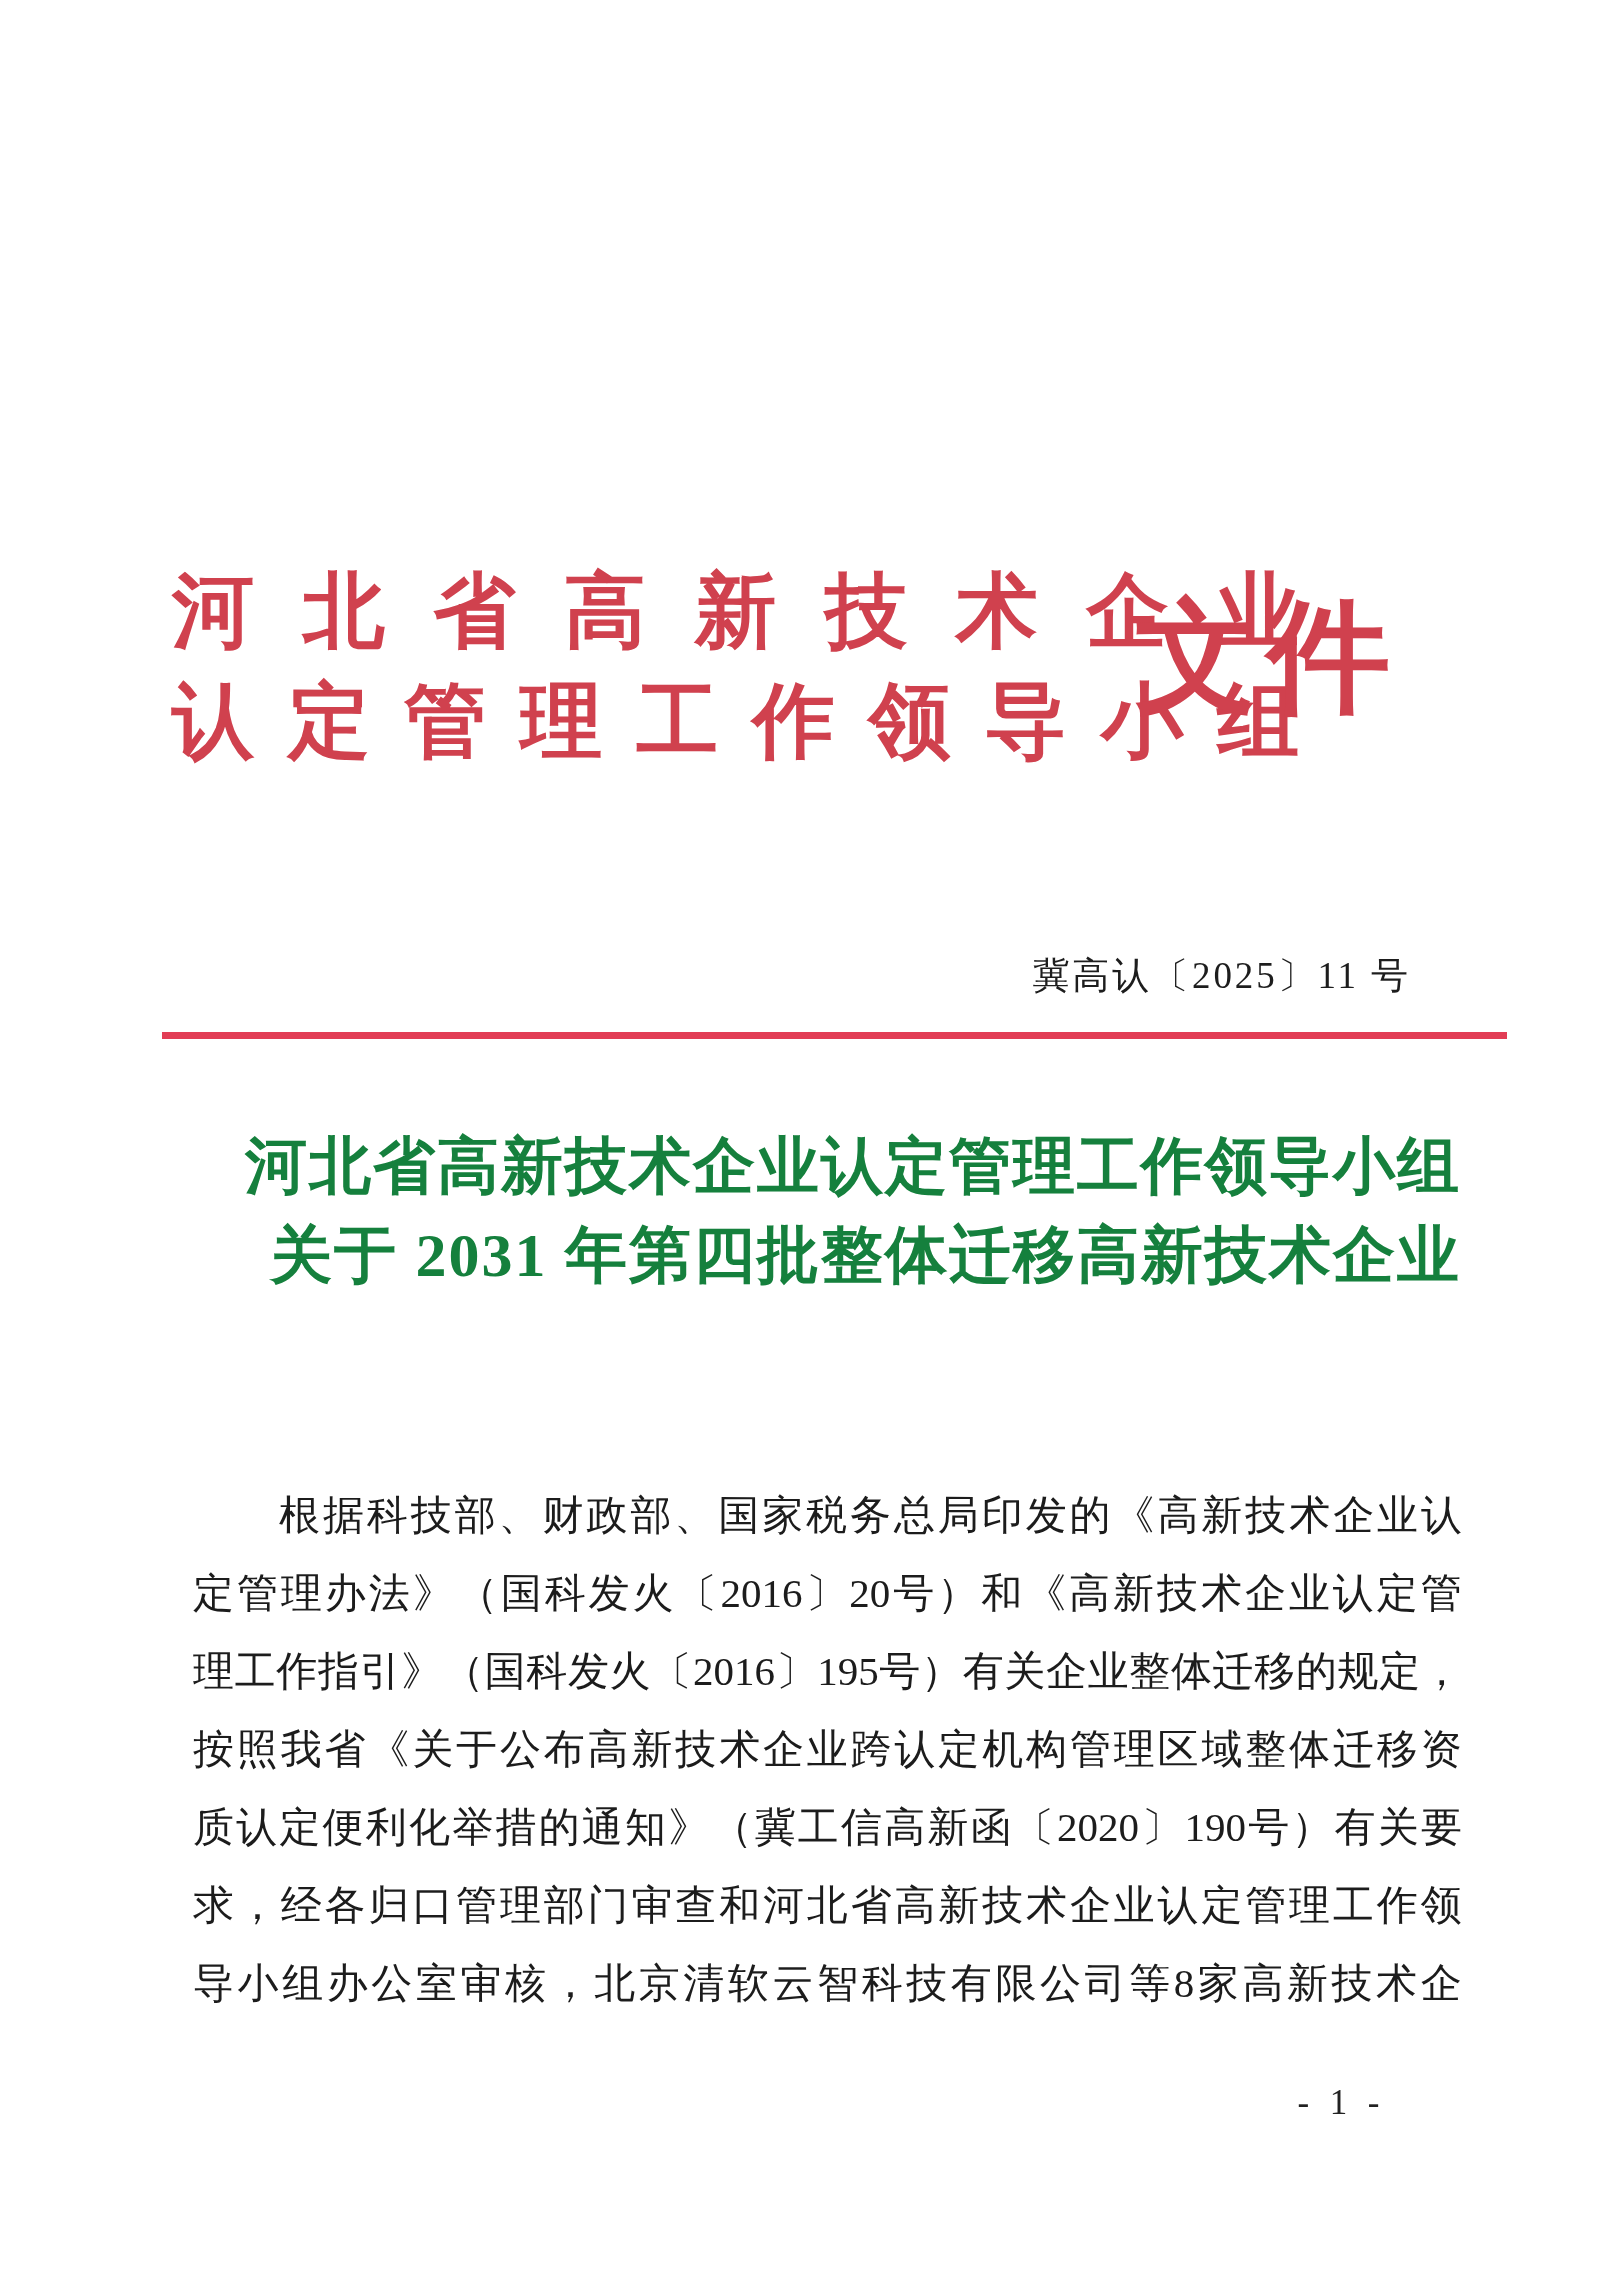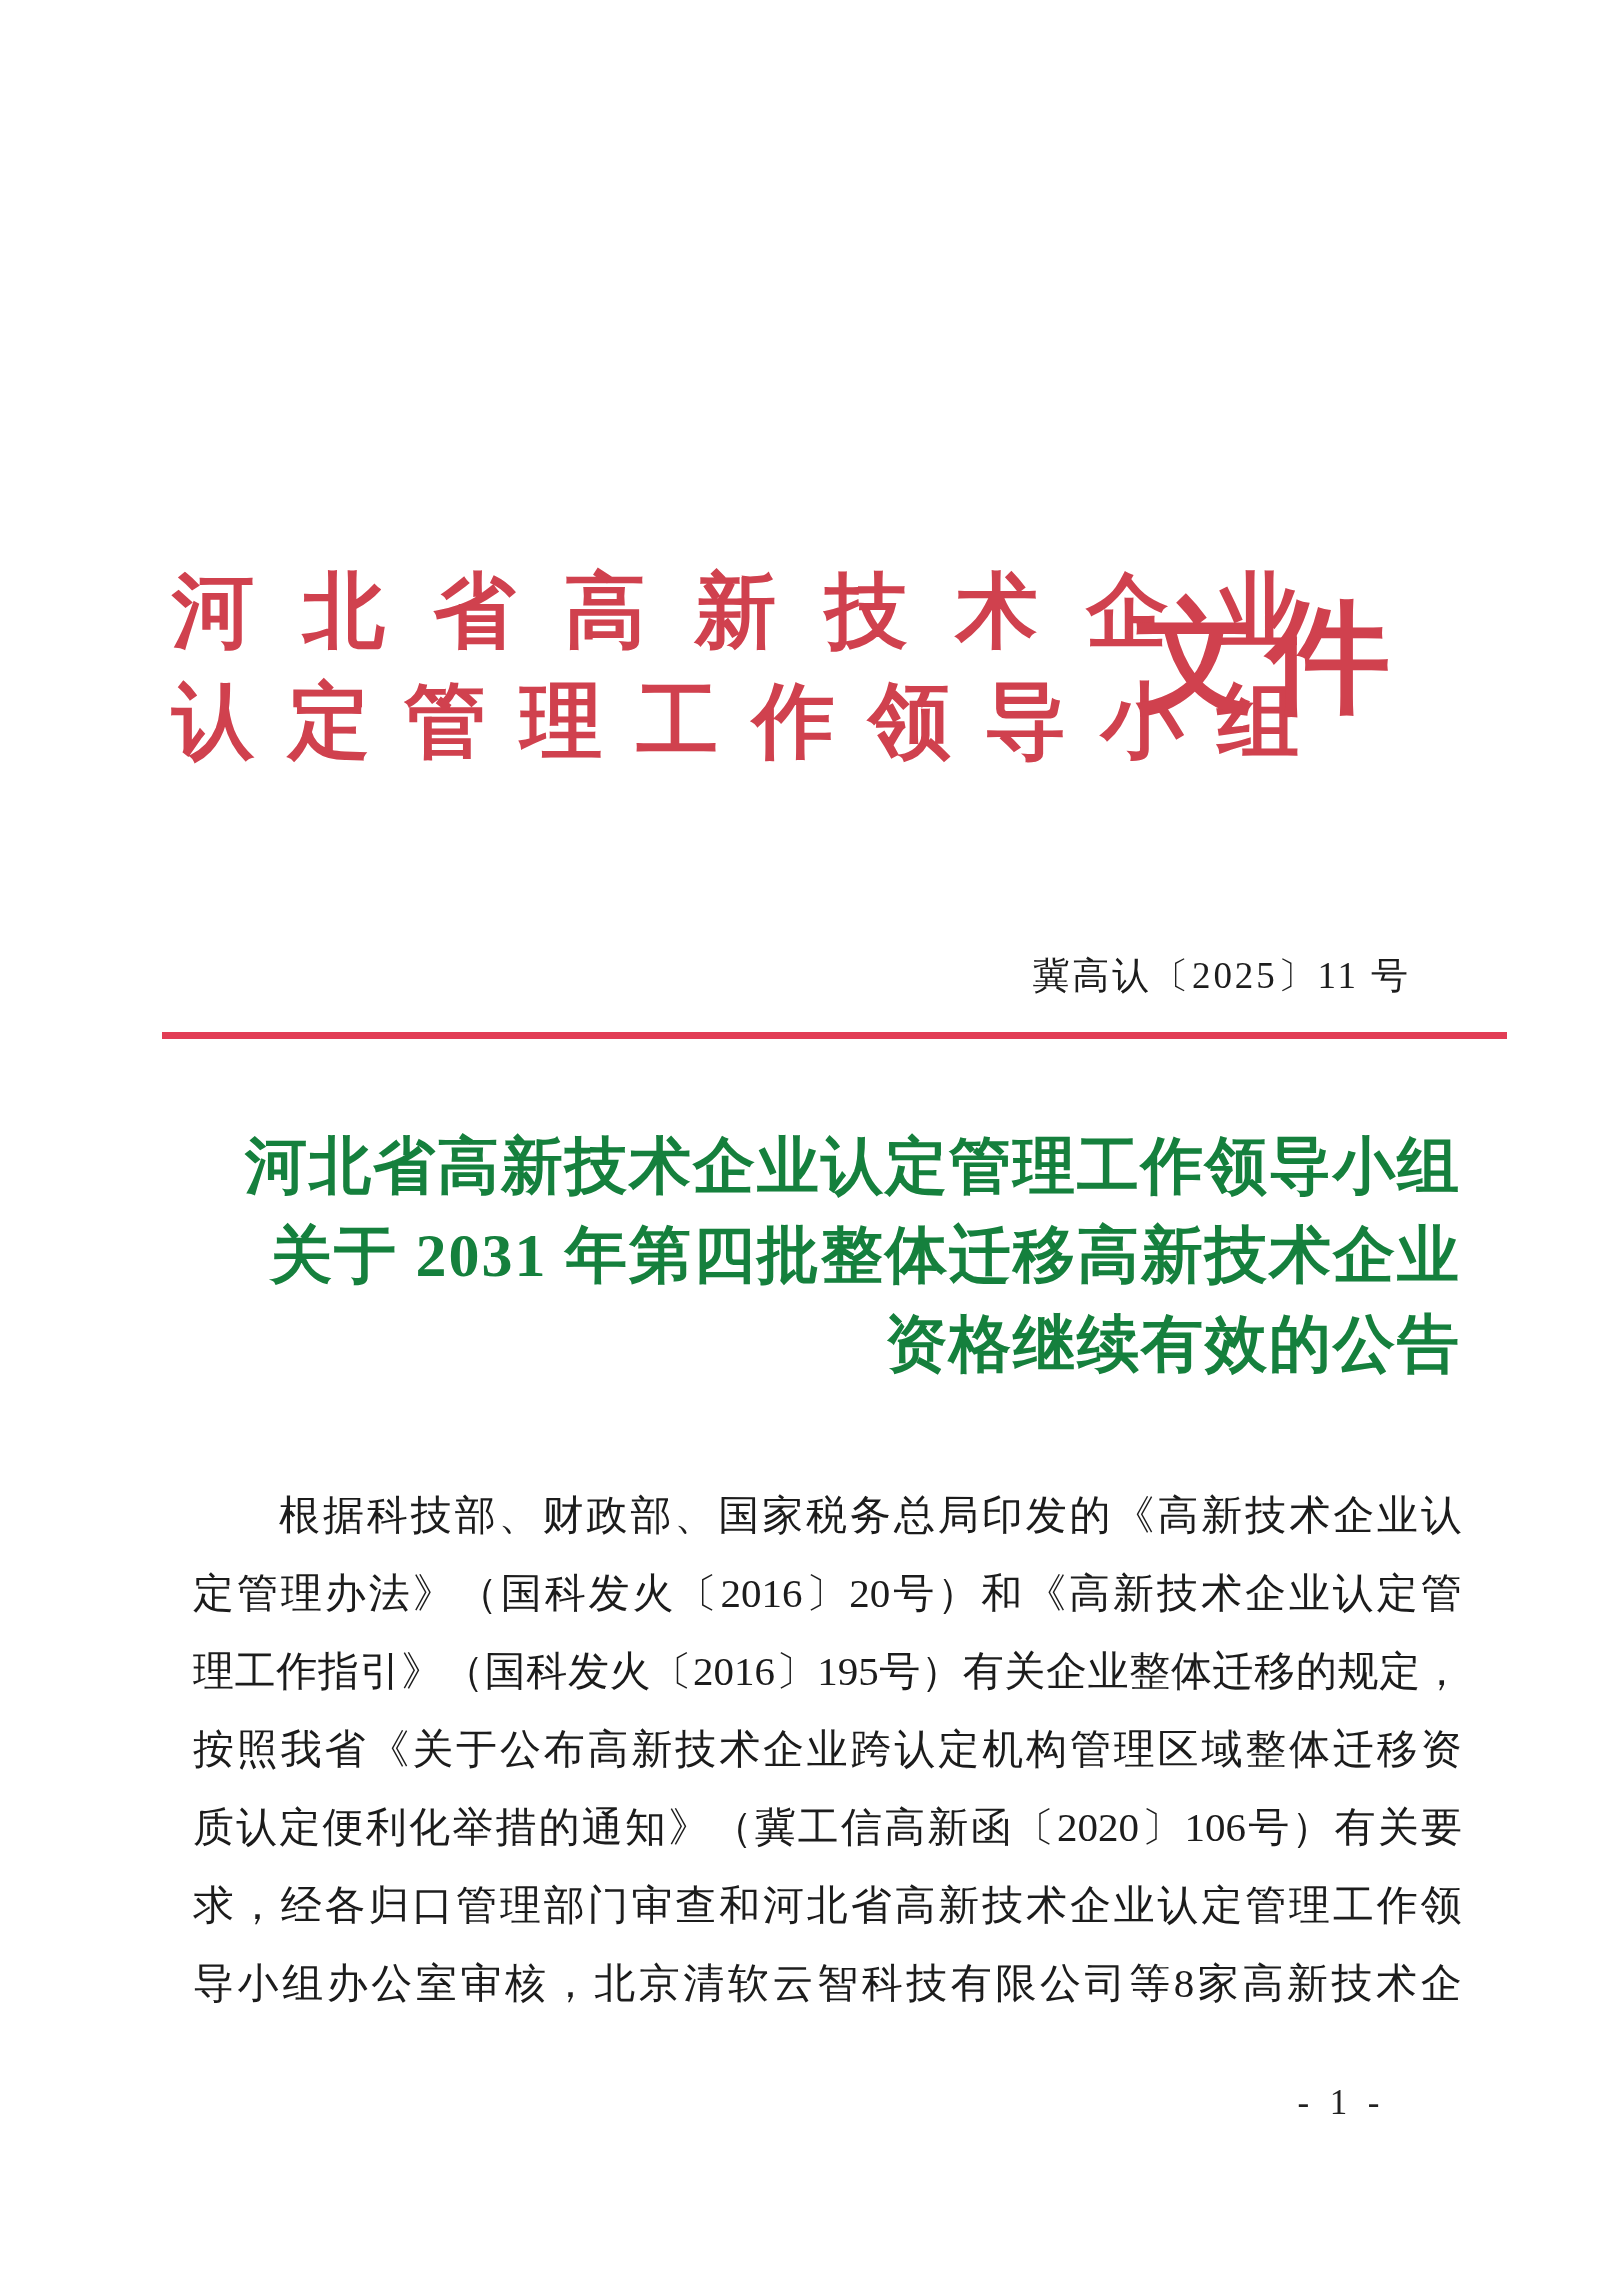--- a/index.html
+++ b/index.html
@@ -92,21 +92,20 @@
       <span>件</span>
     </div>
 
   <div class="doc-number">冀高认〔2025〕11 号</div>
 
   <div class="red-rule"></div>
 
   <div class="title">
     <div>河北省高新技术企业认定管理工作领导小组</div>
     <div>关于 2031 年第四批整体迁移高新技术企业</div>
-    <div>资格继续有效的公告</div>
   </div>
 
   <div class="body-block">
     <div class="body-line">
         <span>根</span>
         <span>据</span>
         <span>科</span>
         <span>技</span>
         <span>部</span>
         <span>、</span>
@@ -240,21 +239,21 @@
         <span>（</span>
         <span>冀</span>
         <span>工</span>
         <span>信</span>
         <span>高</span>
         <span>新</span>
         <span>函</span>
         <span>〔</span>
         <span>2020</span>
         <span>〕</span>
-        <span>106</span>
+        <span>190</span>
         <span>号</span>
         <span>）</span>
         <span>有</span>
         <span>关</span>
         <span>要</span>
       </div>
     <div class="body-line">
         <span>求</span>
         <span>，</span>
         <span>经</span>

